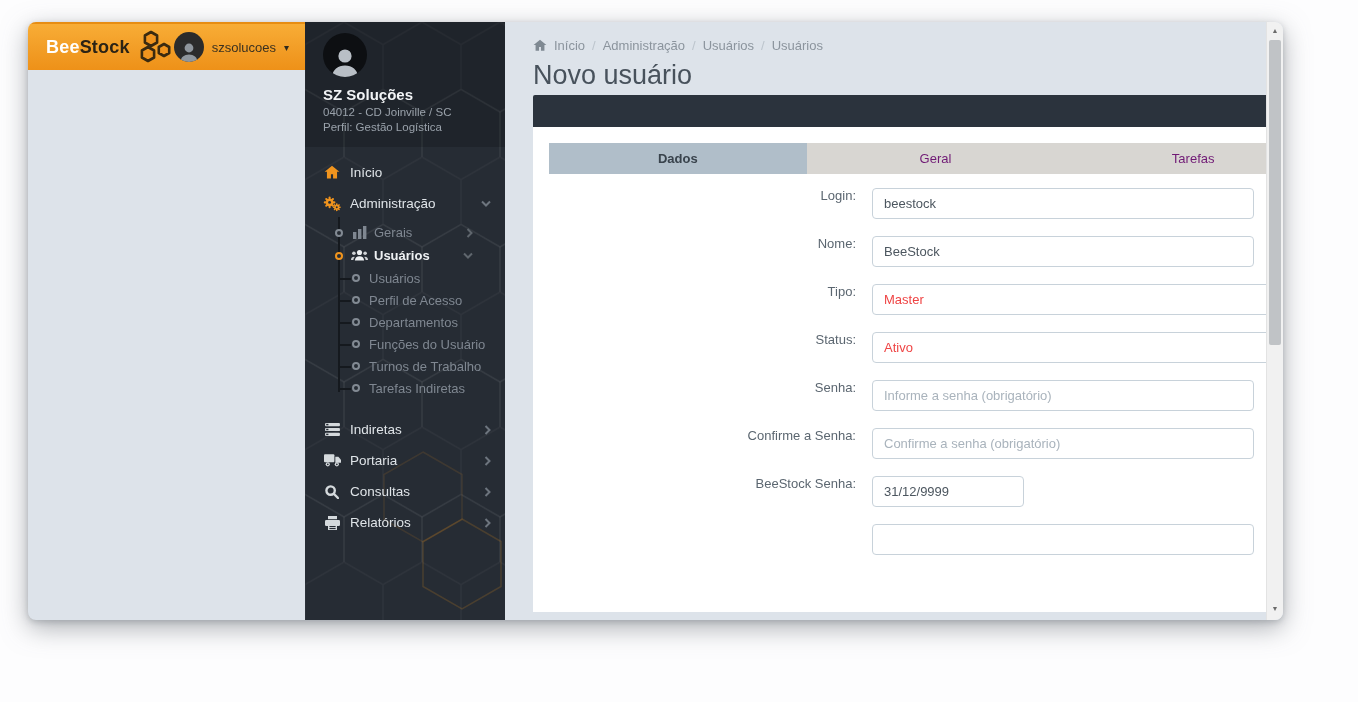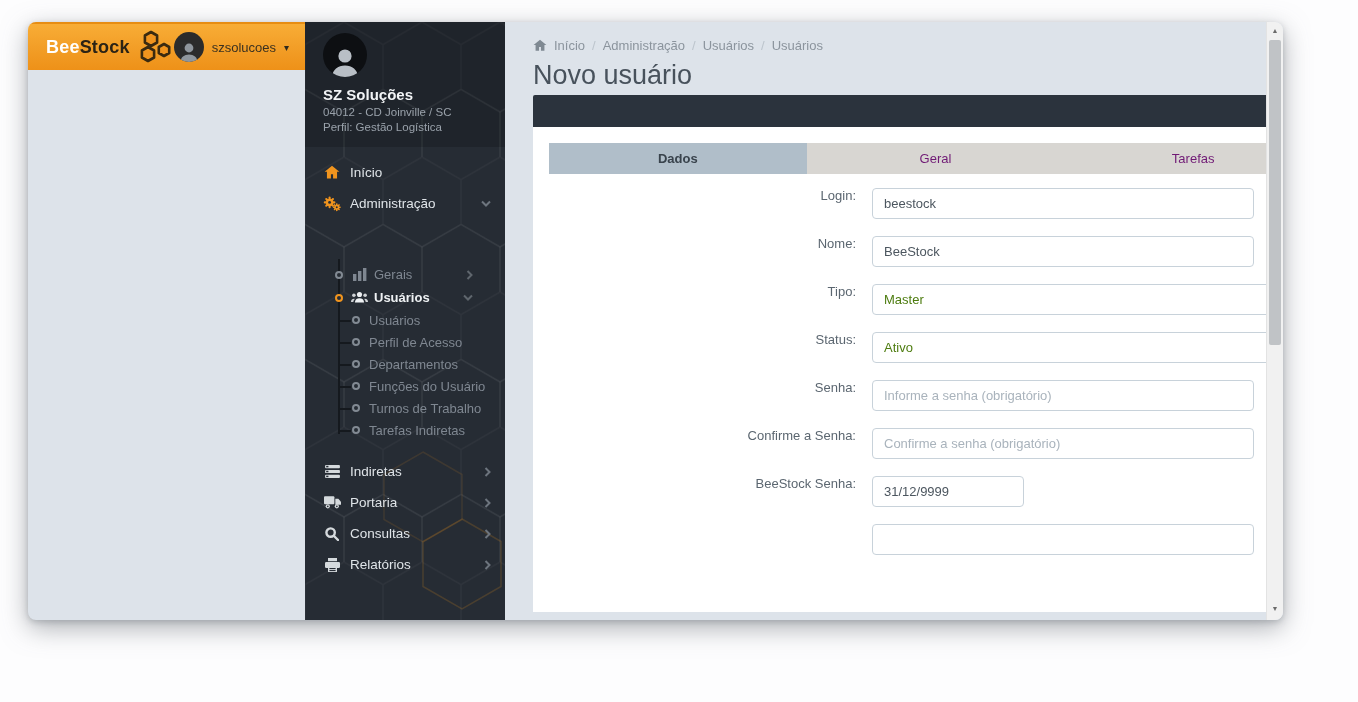--- a/index.html
+++ b/index.html
@@ -32,21 +32,21 @@
   .side-inner { position:relative; z-index:2; }
   .profile { background:rgba(0,0,0,.16); padding:11px 18px 14px 18px; }
   .avatar-lg { width:44px; height:44px; border-radius:50%; background:#0d0f12; display:flex; align-items:flex-end; justify-content:center; overflow:hidden; }
   .profile-name { margin-top:9px; font-size:15px; color:#f2f4f6; font-weight:bold; }
   .profile-line { font-size:11.5px; color:#9aa2ab; margin-top:3px; }
 
   .menu { padding-top:10px; }
   .mi { height:31px; display:flex; align-items:center; padding:0 14px 0 18px; cursor:pointer; color:#dfe4e8; font-size:13.5px; }
   .mi .ic { width:18px; display:flex; justify-content:center; margin-right:9px; flex:0 0 auto; }
   .mi .chev { margin-left:auto; color:#6d757e; display:flex; }
-  .subtree { position:relative; padding:2px 16px 4px 0;margin-top:42px; }
+  .subtree { position:relative; padding:2px 16px 4px 0; }
   .vline { position:absolute; left:33px; top:-2px; bottom:11px; width:2px; background:#15191e; z-index:0; }
   .l2 { height:23px; display:flex; align-items:center; padding-left:30px; padding-right:16px; cursor:pointer; position:relative; z-index:1; font-size:13px; }
   .l2 .blt { margin-right:8px; }
   .l2 .ic { width:17px; display:flex; justify-content:center; margin-right:6px; }
   .l2 .chev { margin-left:auto; color:#5f666d; display:flex; }
   .l2.muted { color:#7f8791; }
   .l2.active { color:#eef1f3; font-weight:bold; }
   .l3 { height:22px; display:flex; align-items:center; padding-left:47px; cursor:pointer; position:relative; font-size:13px; color:#7f8791; }
   .l3 .tick { position:absolute; left:34px; top:50%; width:12px; height:2px; background:#15191e; }
   .l3 .blt { margin-right:9px; position:relative; z-index:1; }
@@ -71,21 +71,21 @@
   .tab.active { background:#b0bec9; color:#39434c; font-weight:bold; }
 
   .form { margin-top:14px; }
   .frow { display:flex; align-items:flex-start; height:31px; margin-bottom:17px; }
   .flabel { width:323px; text-align:right; padding-right:16px; font-size:13px; color:#5b6670; flex:0 0 auto; }
   .finput { width:382px; height:31px; border:1px solid #c8d2da; border-radius:4px; padding:0 11px;
     font-size:13px; color:#4c565f; background:#fff; outline:none; font-family:"Liberation Sans","DejaVu Sans",sans-serif; }
   .finput::placeholder { color:#a9b3bc; }
   .finput.narrow { width:152px; }
   .fselect { width:450px; height:31px; border:1px solid #c8d2da; border-radius:4px; padding:0 11px;
-    font-size:13px; color:#4d7c0f; background:#fff; display:flex; align-items:center; justify-content:space-between; cursor:pointer; }
+    font-size:13px; color:#ef4444; background:#fff; display:flex; align-items:center; justify-content:space-between; cursor:pointer; }
 
   
   .scrollbar { width:17px; background:#f1f1f1; border-left:1px solid #e3e3e3; position:relative; flex:0 0 auto; }
   .sb-arrow { position:absolute; left:0; width:100%; text-align:center; font-size:7px; color:#6b6b6b; line-height:14px; cursor:pointer; }
   .sb-up { top:2px; }
   .sb-down { bottom:4px; }
   .sb-thumb { position:absolute; left:2px; top:18px; width:12px; height:305px; background:#c0c3c6; border-radius:2px; cursor:pointer; }
 
   svg { display:block; }
 </style>

